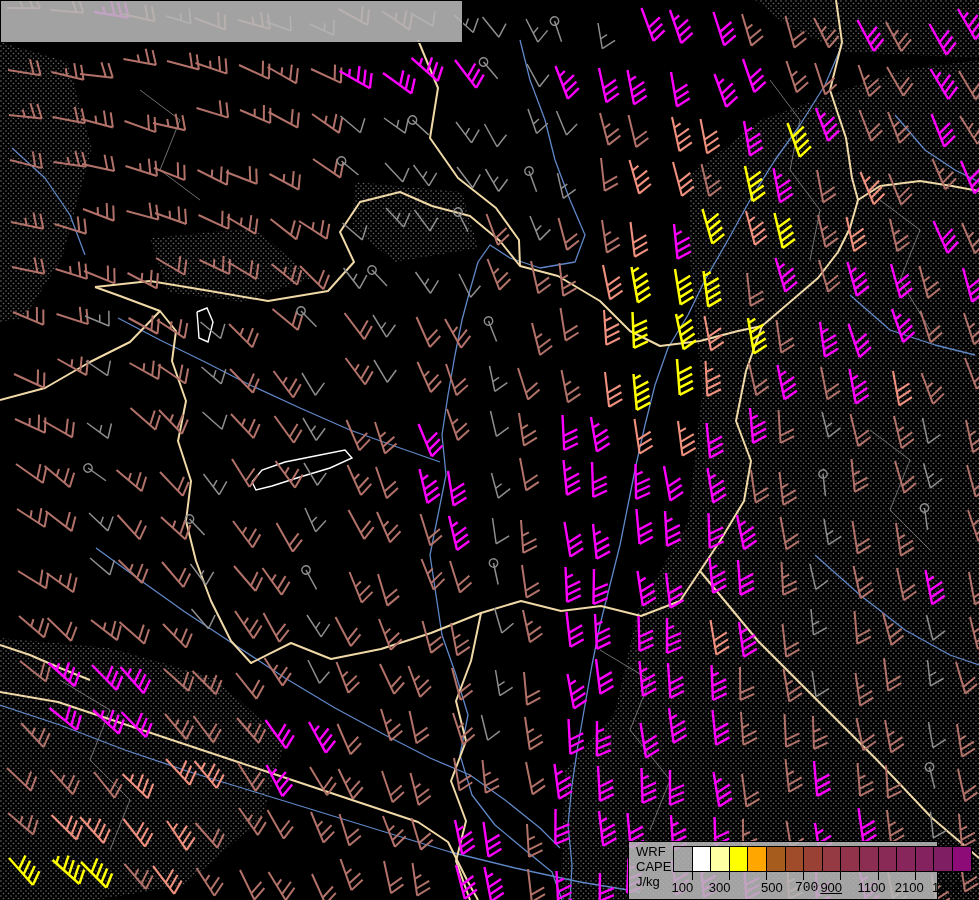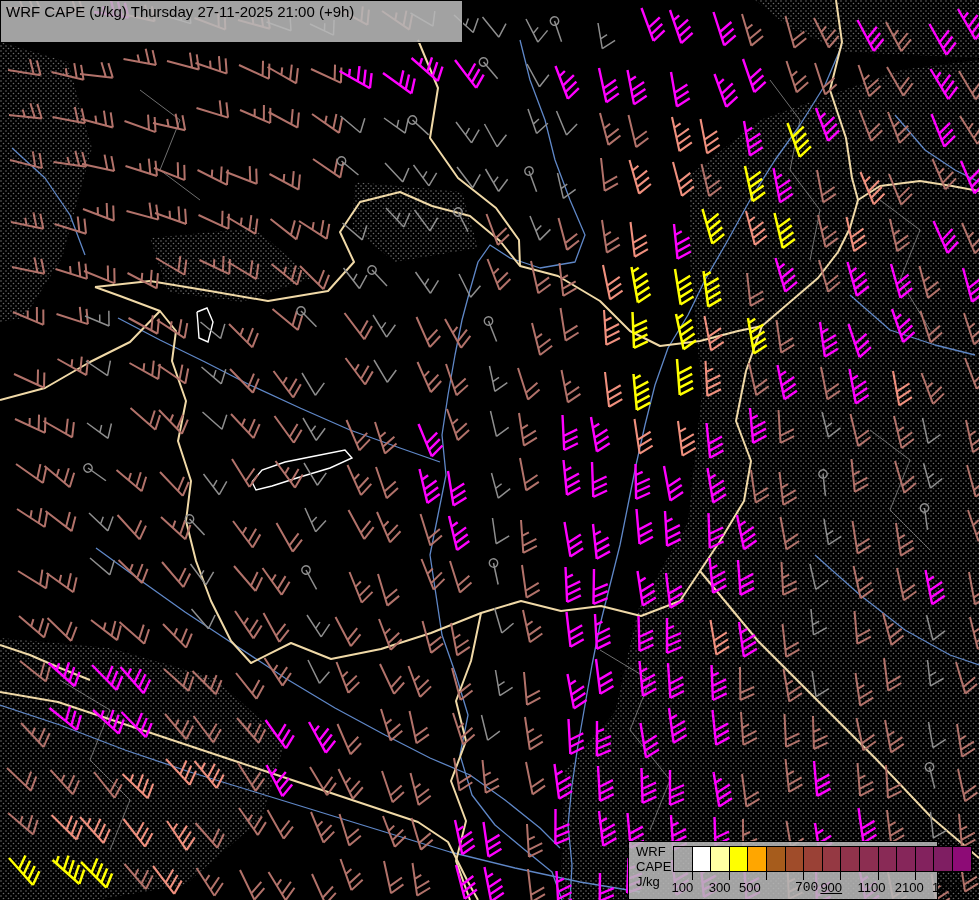--- a/index.html
+++ b/index.html
@@ -1553,21 +1553,20 @@
         <g transform="translate(931.5,874.0) rotate(80.2)">
           <path d="M0,0 L33,0 M33,0 l-6,-14 M26,0 l-6,-14 M16,0 l-3,-7" stroke="#b2726a" stroke-width="2" fill="none" stroke-linecap="butt"></path>
         </g>
         <g transform="translate(960.0,859.0) rotate(81.2)">
           <path d="M0,0 L33,0 M33,0 l-6,-14 M26,0 l-6,-14" stroke="#b2726a" stroke-width="2" fill="none" stroke-linecap="butt"></path>
         </g>
       </g>
     </svg>
 
   <div class="titlebar">
-    <div class="t1">WRF CAPE (J/kg) Thursday 27-11-2025 21:00 (+9h)</div>
   </div>
 
   <div class="legend">
     <div class="legend-name">
       <div>WRF</div>
       <div>CAPE</div>
       <div>J/kg</div>
     </div>
     <div class="colorbar" id="colorbar" style="left: 44px; top: 4px;">
         <div class="cbcell" style="left: 0px; width: 19.6px; background: transparent;"></div>
@@ -1585,21 +1584,21 @@
         <div class="cbcell" style="left: 223.2px; width: 19.6px; background: rgb(134, 38, 90);"></div>
         <div class="cbcell" style="left: 241.8px; width: 19.6px; background: rgb(131, 34, 94);"></div>
         <div class="cbcell" style="left: 260.4px; width: 19.6px; background: rgb(127, 30, 98);"></div>
         <div class="cbcell" style="left: 279px; width: 19.6px; background: rgb(141, 11, 118);"></div>
       </div>
   <div class="cbtick" style="left: 62.6px;"></div>
       <div class="cblabel" style="left: 62.6px;">100</div>
       <div class="cbtick" style="left: 99.8px;"></div>
       <div class="cblabel" style="left: 99.8px;">300</div>
       <div class="cbtick" style="left: 137px;"></div>
-      <div class="cblabel" style="left: 130px;">500</div>
+      <div class="cblabel" style="left: 152px;">500</div>
       <div class="cbtick" style="left: 174.2px;"></div>
       <div class="cblabel" style="left: 186px; font-family: Liberation Mono, monospace;">700</div>
       <div class="cbtick" style="left: 211.4px;"></div>
       <div class="cblabel" style="left: 211.4px; text-decoration: underline;">900</div>
       <div class="cbtick" style="left: 248.6px;"></div>
       <div class="cblabel" style="left: 248.6px;">1100</div>
       <div class="cbtick" style="left: 285.8px;"></div>
       <div class="cblabel" style="left: 285.8px;">2100</div>
       <div class="cbtick" style="left: 323px;"></div>
       <div class="cblabel" style="left: 323px;">1300</div>

